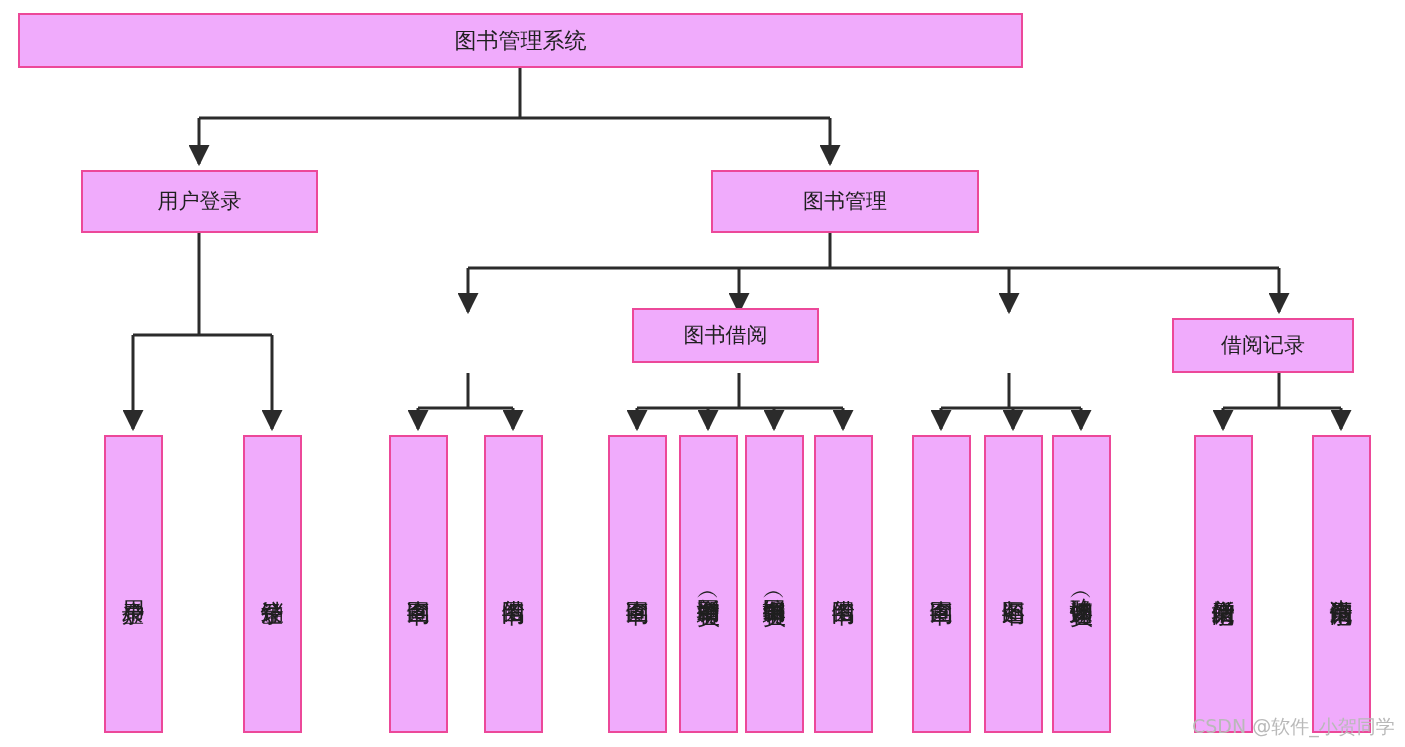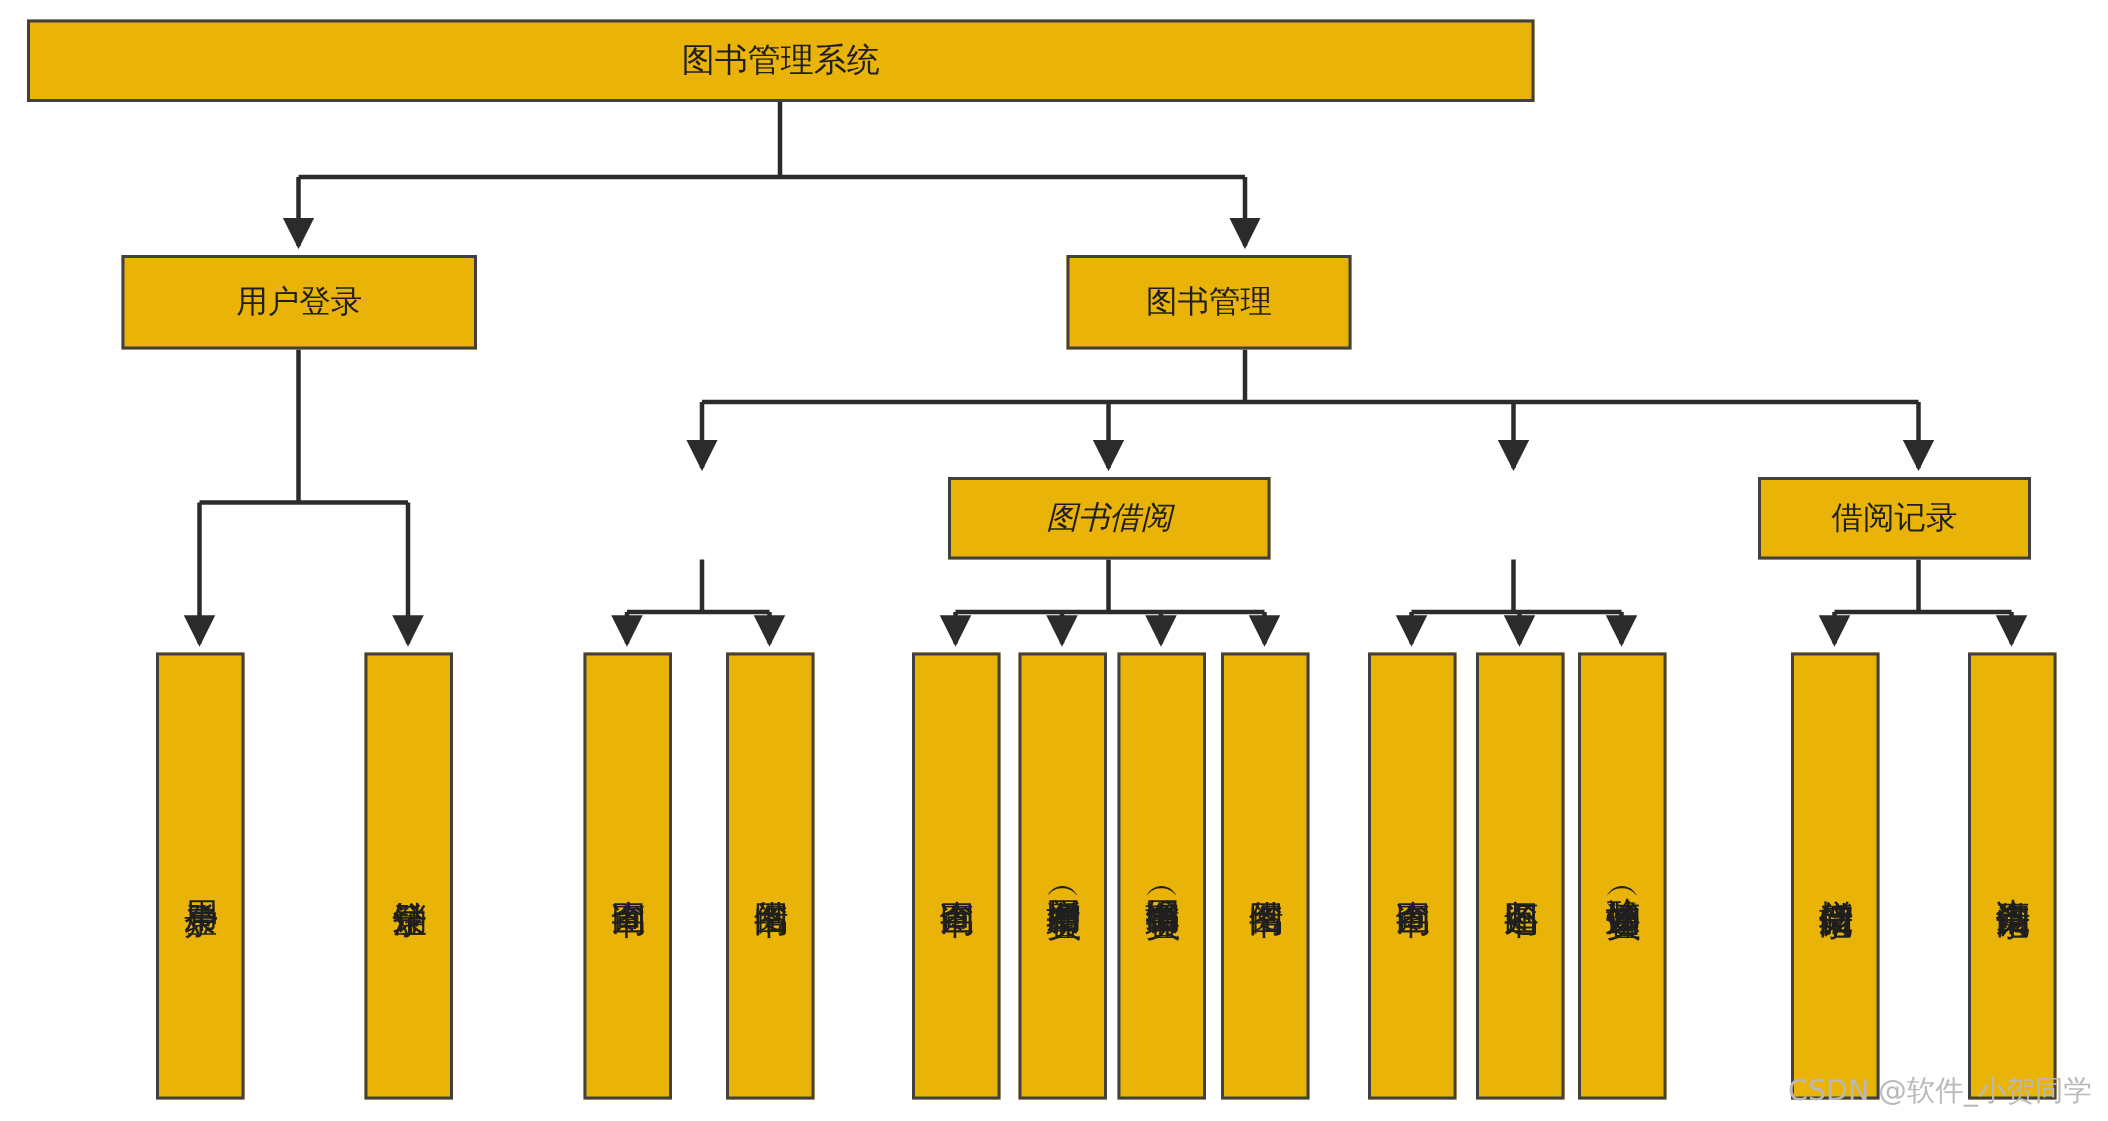--- a/index.html
+++ b/index.html
@@ -20,22 +20,22 @@
   #edges {
     position: absolute;
     left: 0;
     top: 0;
     width: 1405px;
     height: 747px;
   }
   .node {
     position: absolute;
     box-sizing: border-box;
-    border: 2px solid #404040;
-    background: #eab308;
+    border: 2px solid #ec4899;
+    background: #f0abfc;
     color: #1f1f1f;
     display: flex;
     align-items: center;
     justify-content: center;
     text-align: right;
     line-height: 1.15;
     z-index: 2;
   }
   .node.h {
     font-size: 21px;
@@ -115,23 +115,23 @@
       <path d="M 1279 373 L 1279 408"></path>
       <path d="M 1223 408 L 1341 408"></path>
       <path d="M 1223 408 L 1223 429" marker-end="url(#arrow)"></path>
       <path d="M 1341 408 L 1341 429" marker-end="url(#arrow)"></path>
     </g>
   </svg>
 
   <div class="node root" style="left: 18px; top: 13px; width: 1005px; height: 55px;">图书管理系统</div>
 
   <div class="node h" style="left: 81px; top: 170px; width: 237px; height: 63px;">用户登录</div>
-  <div class="node h" style="left: 711px; top: 170px; width: 190px; height: 63px;">图书管理</div>
+  <div class="node h" style="left: 711px; top: 170px; width: 268px; height: 63px;">图书管理</div>
 
-  <div class="node h" style="left: 632px; top: 318px; width: 215px; height: 55px; font-style: italic;">图书借阅</div>
+  <div class="node h" style="left: 632px; top: 308px; width: 187px; height: 55px;">图书借阅</div>
   <div class="node h" style="left: 1172px; top: 318px; width: 182px; height: 55px;">借阅记录</div>
 
   <div class="node v" style="left: 104px; top: 435px; width: 59px; height: 298px;">用户登录</div>
   <div class="node v" style="left: 243px; top: 435px; width: 59px; height: 298px;">注销登录</div>
   <div class="node v" style="left: 389px; top: 435px; width: 59px; height: 298px;">查询图书</div>
   <div class="node v" style="left: 484px; top: 435px; width: 59px; height: 298px;">借阅图书</div>
   <div class="node v" style="left: 608px; top: 435px; width: 59px; height: 298px;">查询图书</div>
   <div class="node v" style="left: 679px; top: 435px; width: 59px; height: 298px;">新增图书（管理员）</div>
   <div class="node v" style="left: 745px; top: 435px; width: 59px; height: 298px;">编辑图书（管理员）</div>
   <div class="node v" style="left: 814px; top: 435px; width: 59px; height: 298px;">借阅图书</div>

